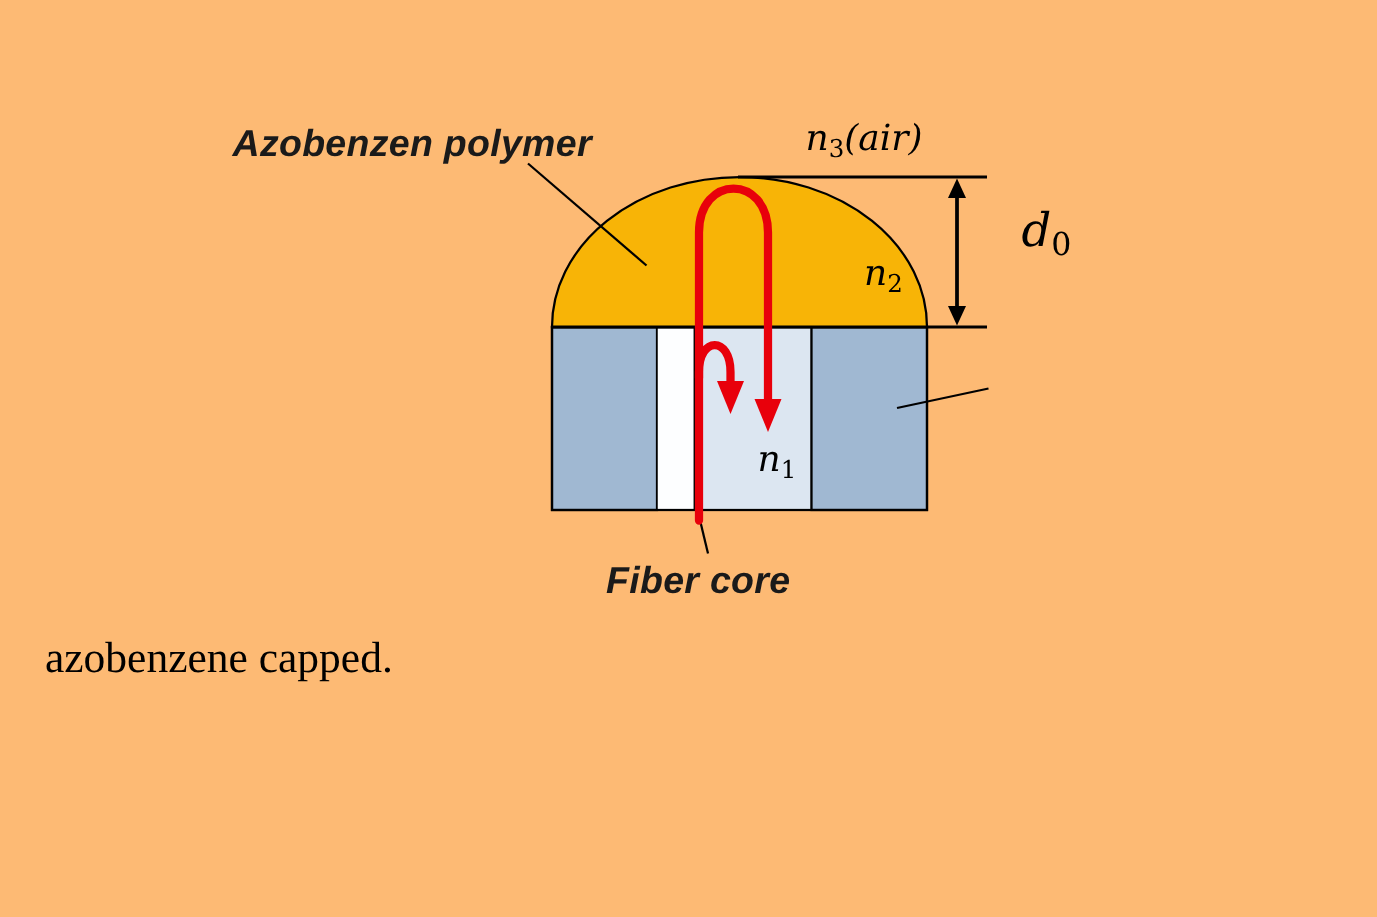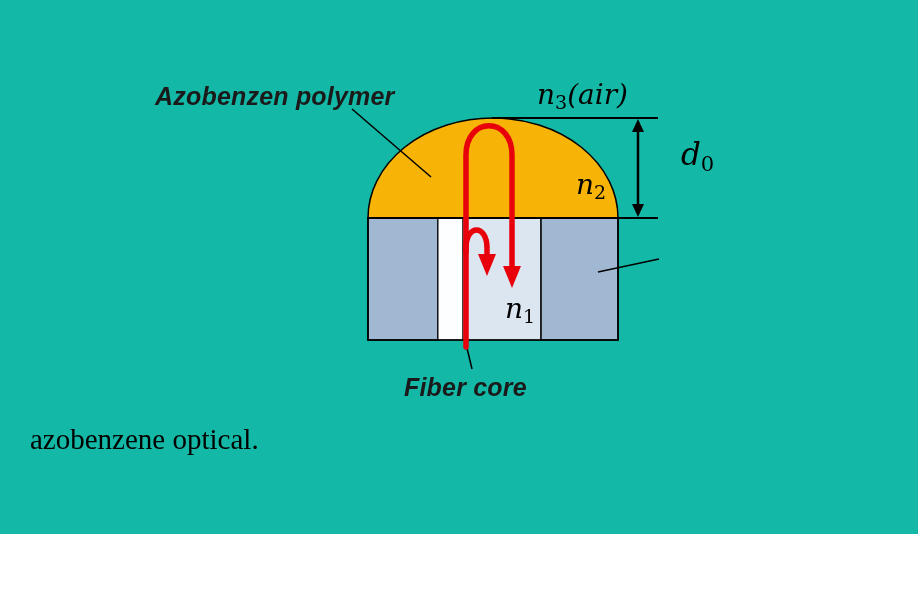--- a/index.html
+++ b/index.html
@@ -1,20 +1,20 @@
 <!DOCTYPE html>
 <html><head>
 <meta charset="utf-8">
 <style>
   html, body { margin: 0; padding: 0; background: #ffffff; }
   .canvas {
     position: relative;
     width: 918px;
-    height: 534px;
-    background: #14b8a6;
+    height: 611px;
+    background: #fdba74;
     overflow: hidden;
     font-family: "Liberation Sans", sans-serif;
   }
   .diagram-svg {
     position: absolute;
     left: 0; top: 0;
     width: 918px; height: 611px;
   }
   .label {
     position: absolute;
@@ -24,21 +24,21 @@
     font-size: 25px;
     white-space: nowrap;
     letter-spacing: 0.2px;
   }
   .math {
     position: absolute;
     font-family: "DejaVu Serif", serif;
     font-style: italic;
     font-weight: 500;
     color: #000000;
-    font-size: 28px;
+    font-size: 24px;
     white-space: nowrap;
   }
   .math sub {
     font-size: 0.68em;
     font-style: normal;
     vertical-align: -0.28em;
   }
   .two-line { line-height: 29px; }
   .two-line span { display: block; }
   .caption {
@@ -92,16 +92,16 @@
   <div class="math" style="left:681px; top:136px; font-size:31px;"><span>d</span><sub>0</sub></div>
 
   <div class="math" style="left:576px; top:168px;"><span>n</span><sub>2</sub></div>
 
   <div class="math" style="left:505px; top:292px;"><span>n</span><sub>1</sub></div>
 
 
   <div class="label" style="left:404px; top:373px;">Fiber core</div>
 
   <div class="caption">
-    <span>azobenzene optical.</span>
+    <span>azobenzene capped.</span>
   </div>
 
 </div>
 
 </body></html>

